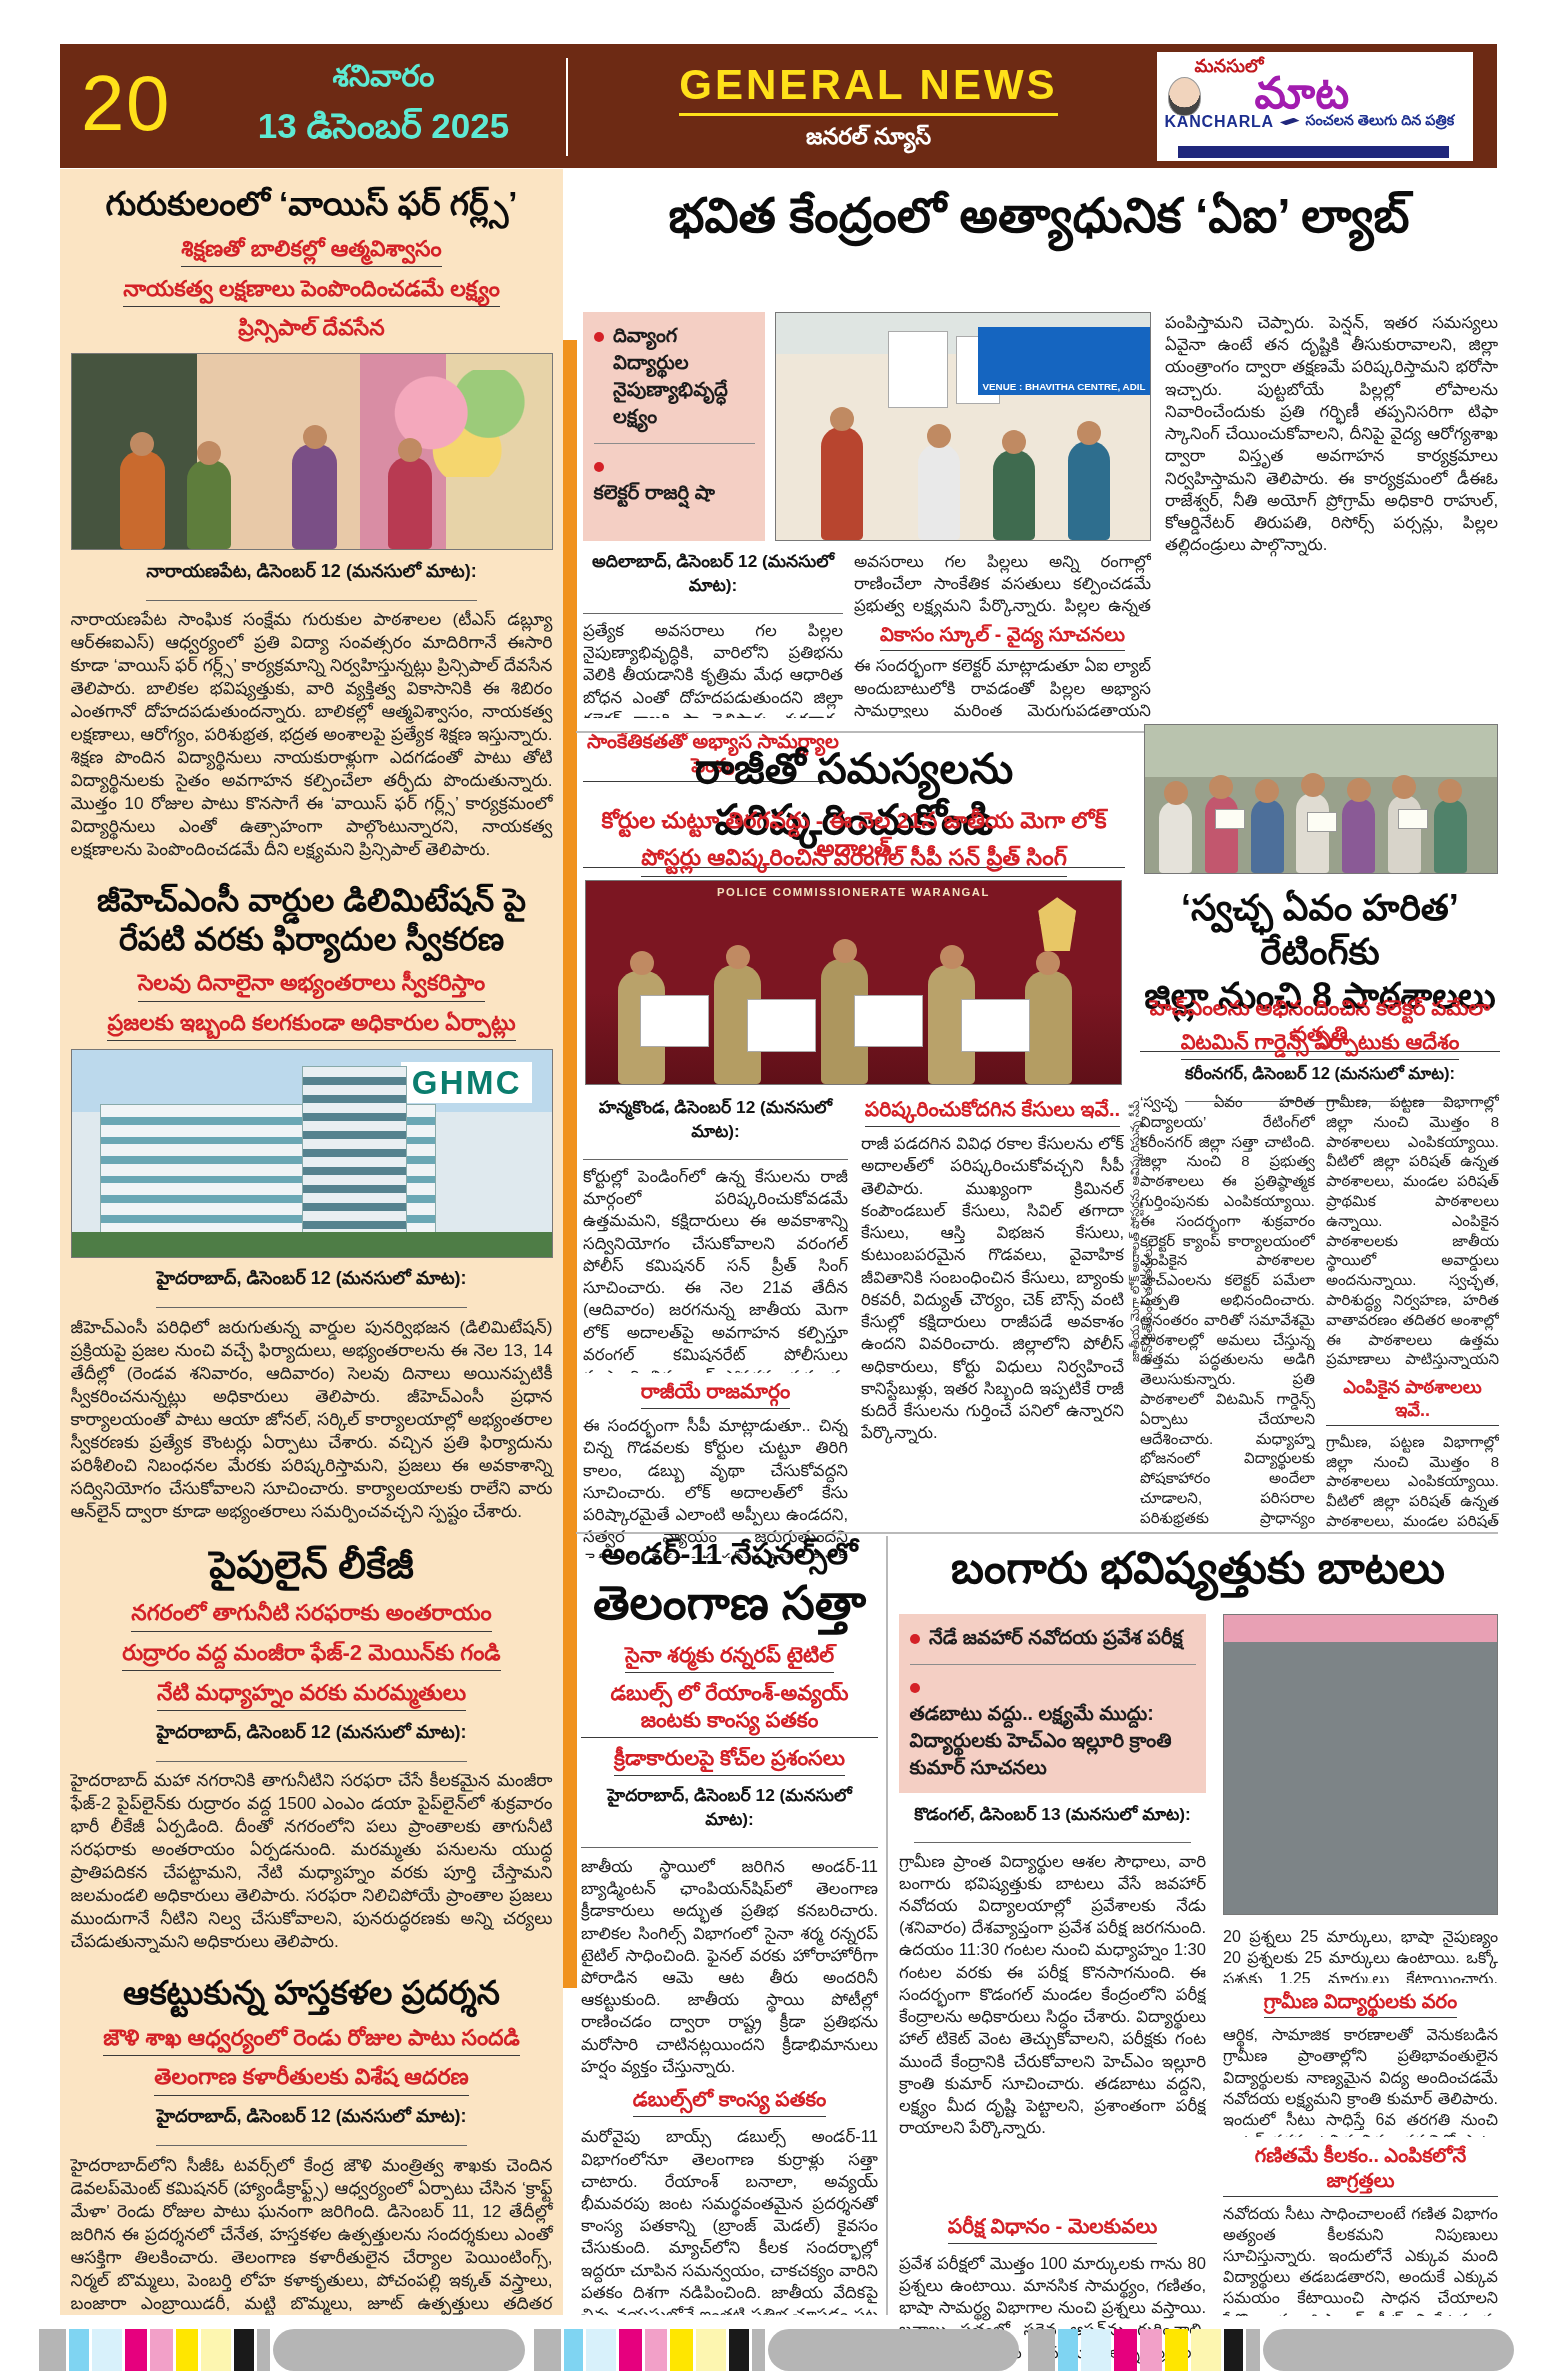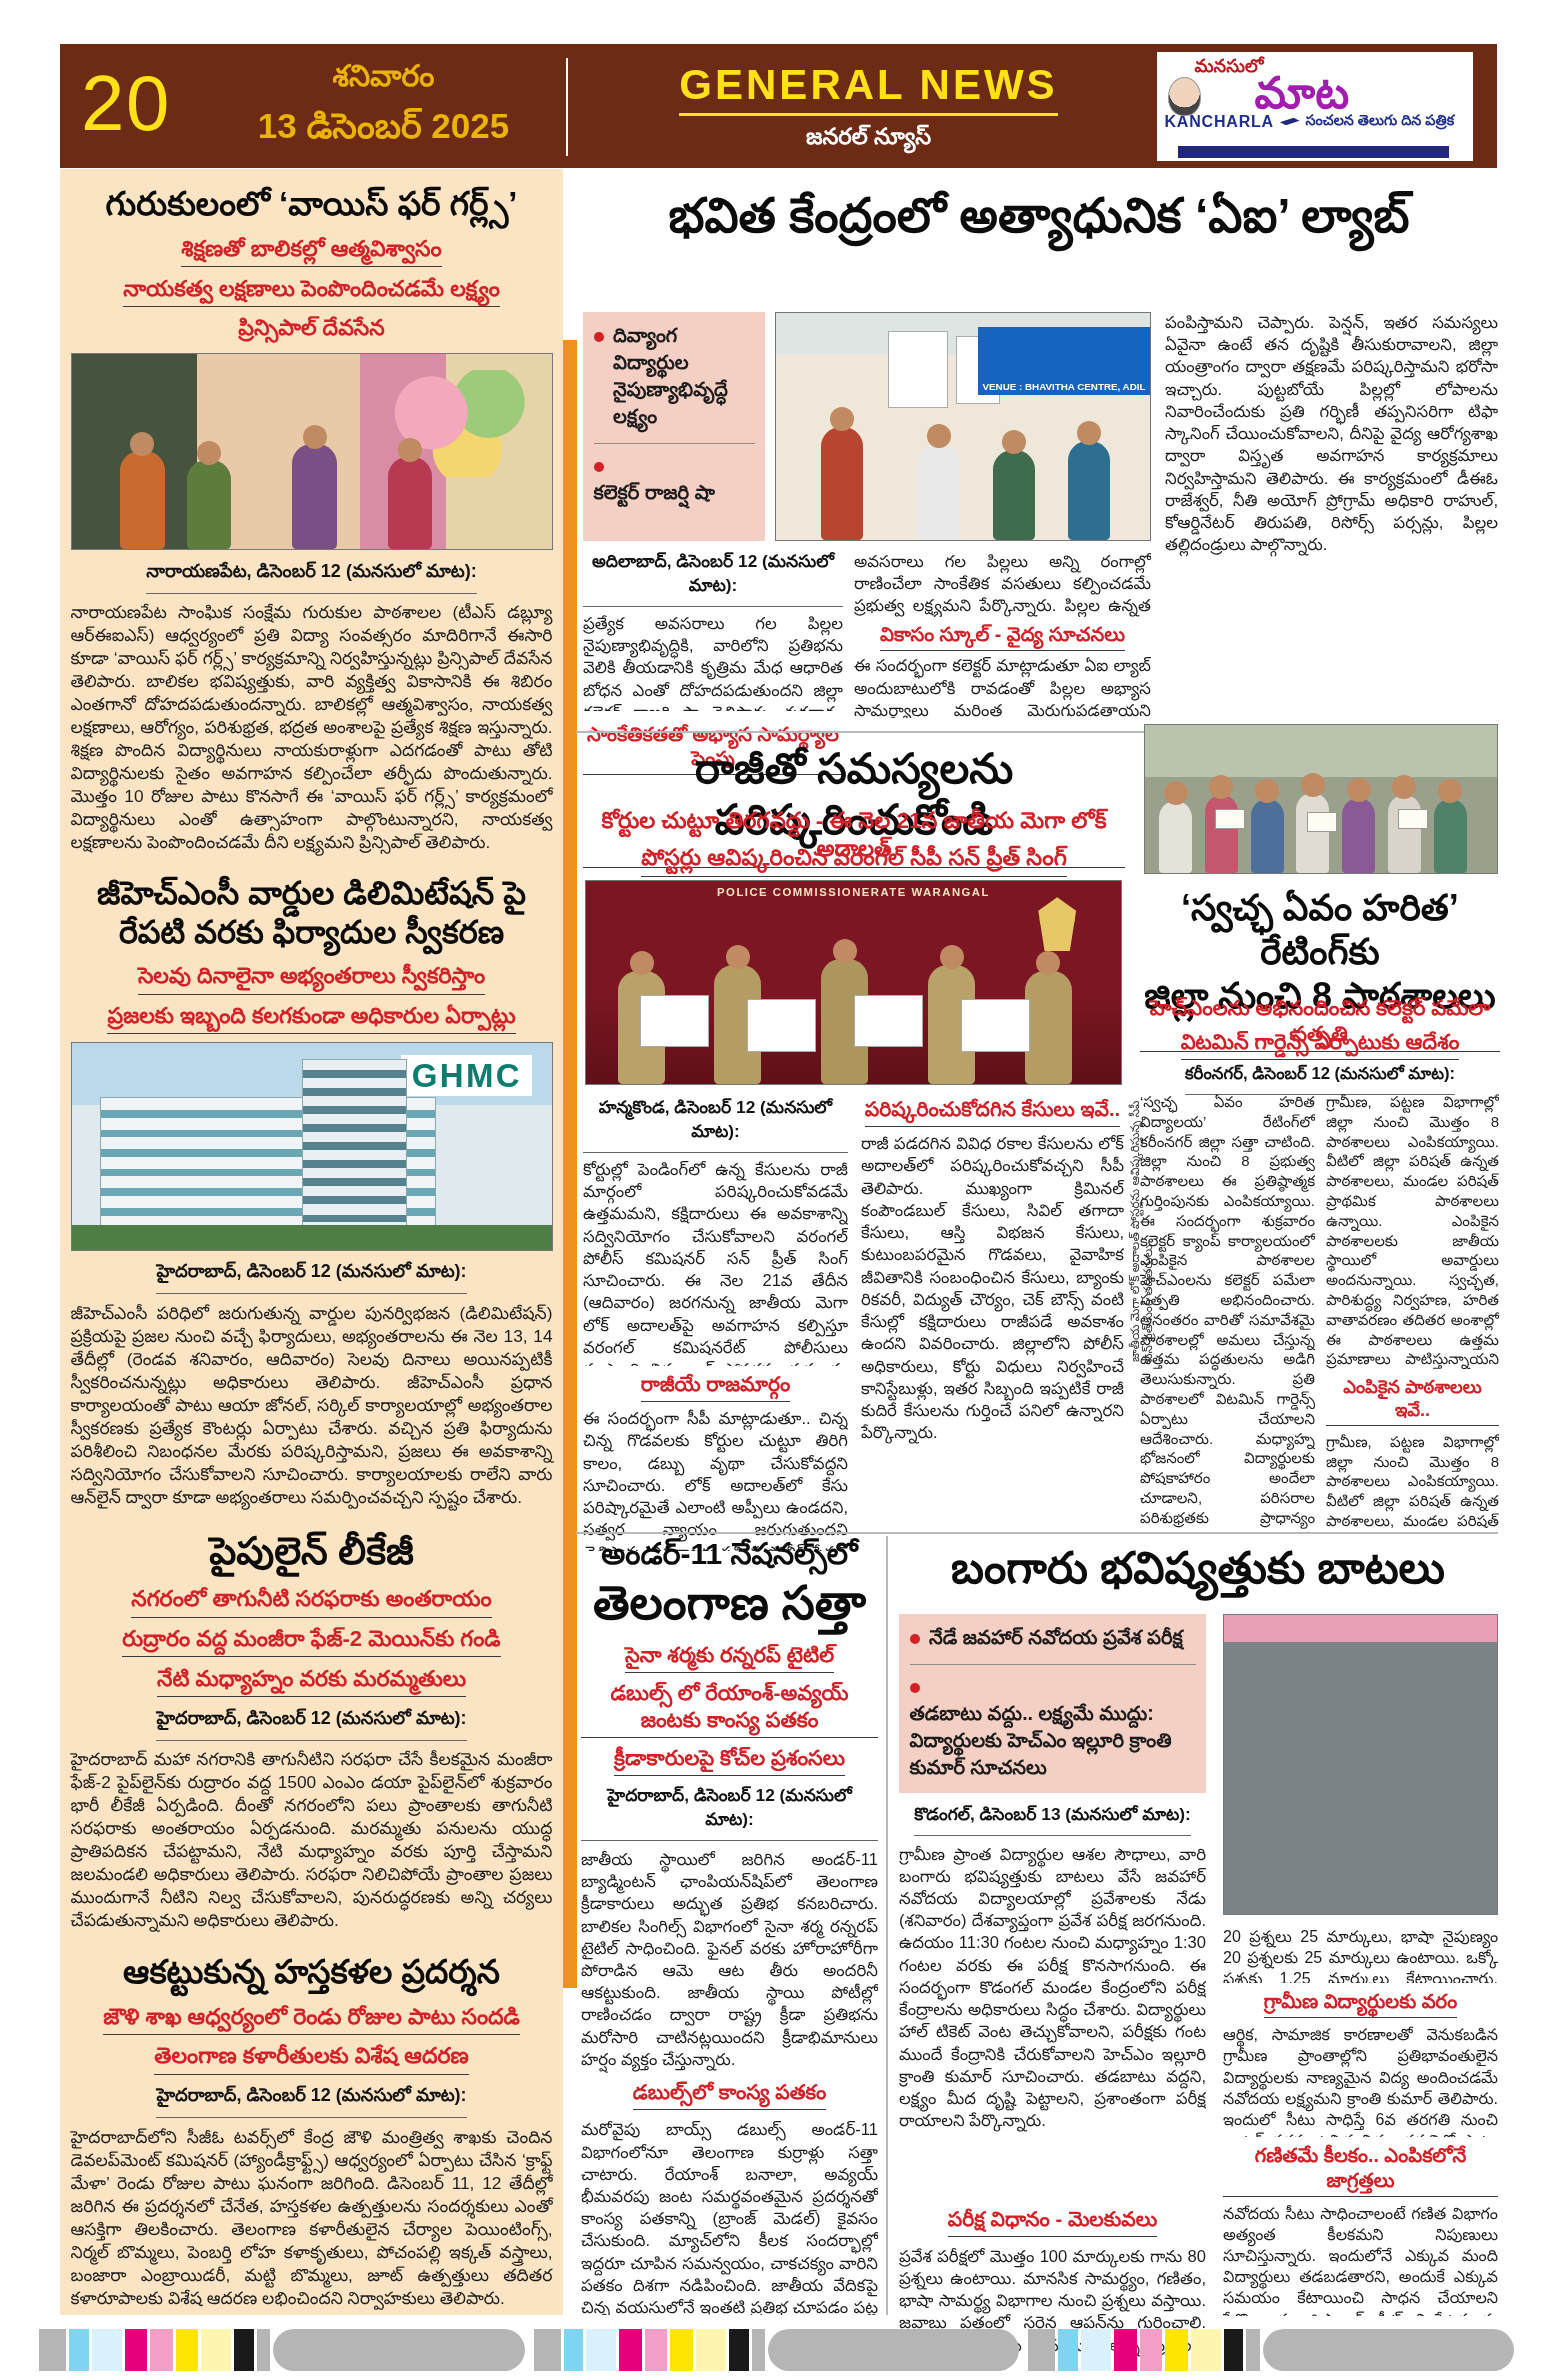--- a/index.html
+++ b/index.html
@@ -4,21 +4,21 @@
 <style>
   * { margin:0; padding:0; box-sizing:border-box; }
   html,body { background:#ffffff; }
   body { font-family:"Liberation Sans","DejaVu Sans",sans-serif; }
   #page { position:relative; width:1555px; height:2377px; background:#ffffff; overflow:hidden; }
   .abs { position:absolute; }
 
   
   .header { position:absolute; left:60px; top:44px; width:1437px; height:124px; background:#6d2a14; }
   .pagenum { position:absolute; left:21px; top:13.5px; font-size:78px; font-weight:normal; color:#ffe11a; letter-spacing:1.5px; }
-  .daydate { position:absolute; left:158px; top:15px; width:331px; text-align:center; color:#eab308; }
+  .daydate { position:absolute; left:158px; top:15px; width:331px; text-align:center; color:#5eead4; }
   .day { font-size:30px; font-weight:bold; }
   .ddate { font-size:35px; font-weight:bold; margin-top:6px; }
   .hdr-divider { position:absolute; left:506px; top:13.5px; width:2.3px; height:98px; background:#ffffff; }
   .gnews { position:absolute; left:549px; top:16.6px; width:519px; text-align:center; }
   .gnews-en { font-size:42px; font-weight:bold; color:#ffe11a; letter-spacing:3px; display:inline-block; border-bottom:3px solid #ffe11a; padding-bottom:4.5px; }
   .gnews-te { font-size:22.6px; font-weight:bold; color:#ffffff; margin-top:7.5px; }
   .logo-box { position:absolute; left:1097px; top:7.5px; width:316px; height:109px; background:#ffffff; padding:4.5px 7.5px; }
   .logo-top { font-size:18px; font-weight:bold; color:#c0181d; margin-left:30px; }
   .logo-main { font-size:44px; font-weight:bold; color:#a21caf; margin-left:90px; margin-top:-10.5px; line-height:1.0; }
   .logo-face { position:absolute; left:10.5px; top:25.6px; width:33px; height:39px; border-radius:50% 50% 45% 45%; background:radial-gradient(circle at 50% 38%,#f1d4bd 0 55%,#444 56%); border:0.8px solid #999; }
@@ -27,21 +27,21 @@
   .logo-tag { font-size:14.3px; font-weight:bold; color:#1d2f8f; }
   .logo-bar { position:absolute; left:21px; bottom:3px; width:271px; height:12px; background:#20277c; }
   .pen-icon { width:19.6px; height:7.5px; background:#20277c; clip-path:polygon(0 60%,70% 0,100% 40%,30% 100%); }
 
   
   .hl { font-weight:bold; color:#0c0c0c; text-align:center; line-height:1.22; }
   .kick { font-weight:bold; color:#d42127; text-align:center; line-height:1.25; }
   .kick span { display:inline-block; border-bottom:1.5px solid #3a3a3a; padding-bottom:3.8px; }
   .kick.nou span { border-bottom:none; }
   .dl { font-weight:bold; color:#141414; text-align:center; }
-  .dl span { display:inline-block; border-bottom:1.5px solid #666; padding-bottom:7px; }
+  .dl span { display:inline-block; border-bottom:1.5px solid #666; padding-bottom:14px; }
   .bd { text-align:justify; color:#1d1d1d; }
   .vline { position:absolute; width:1.5px; background:#b9b9b9; }
   .hline { position:absolute; height:1.5px; background:#b9b9b9; }
 
   
   .leftcol { position:absolute; left:60px; top:169px; width:503px; height:2146px; background:#fbe4c3; padding:9px 10.5px; overflow:hidden; }
   .orangebar { position:absolute; left:563px; top:340px; width:13.5px; height:1648px; background:#f0921e; }
   .leftcol .hl { font-size:33px; margin:6px 0 10.5px; }
   .leftcol .hl.two { font-size:32px; }
   .leftcol .kick { font-size:21px; margin:7.5px 0; }

